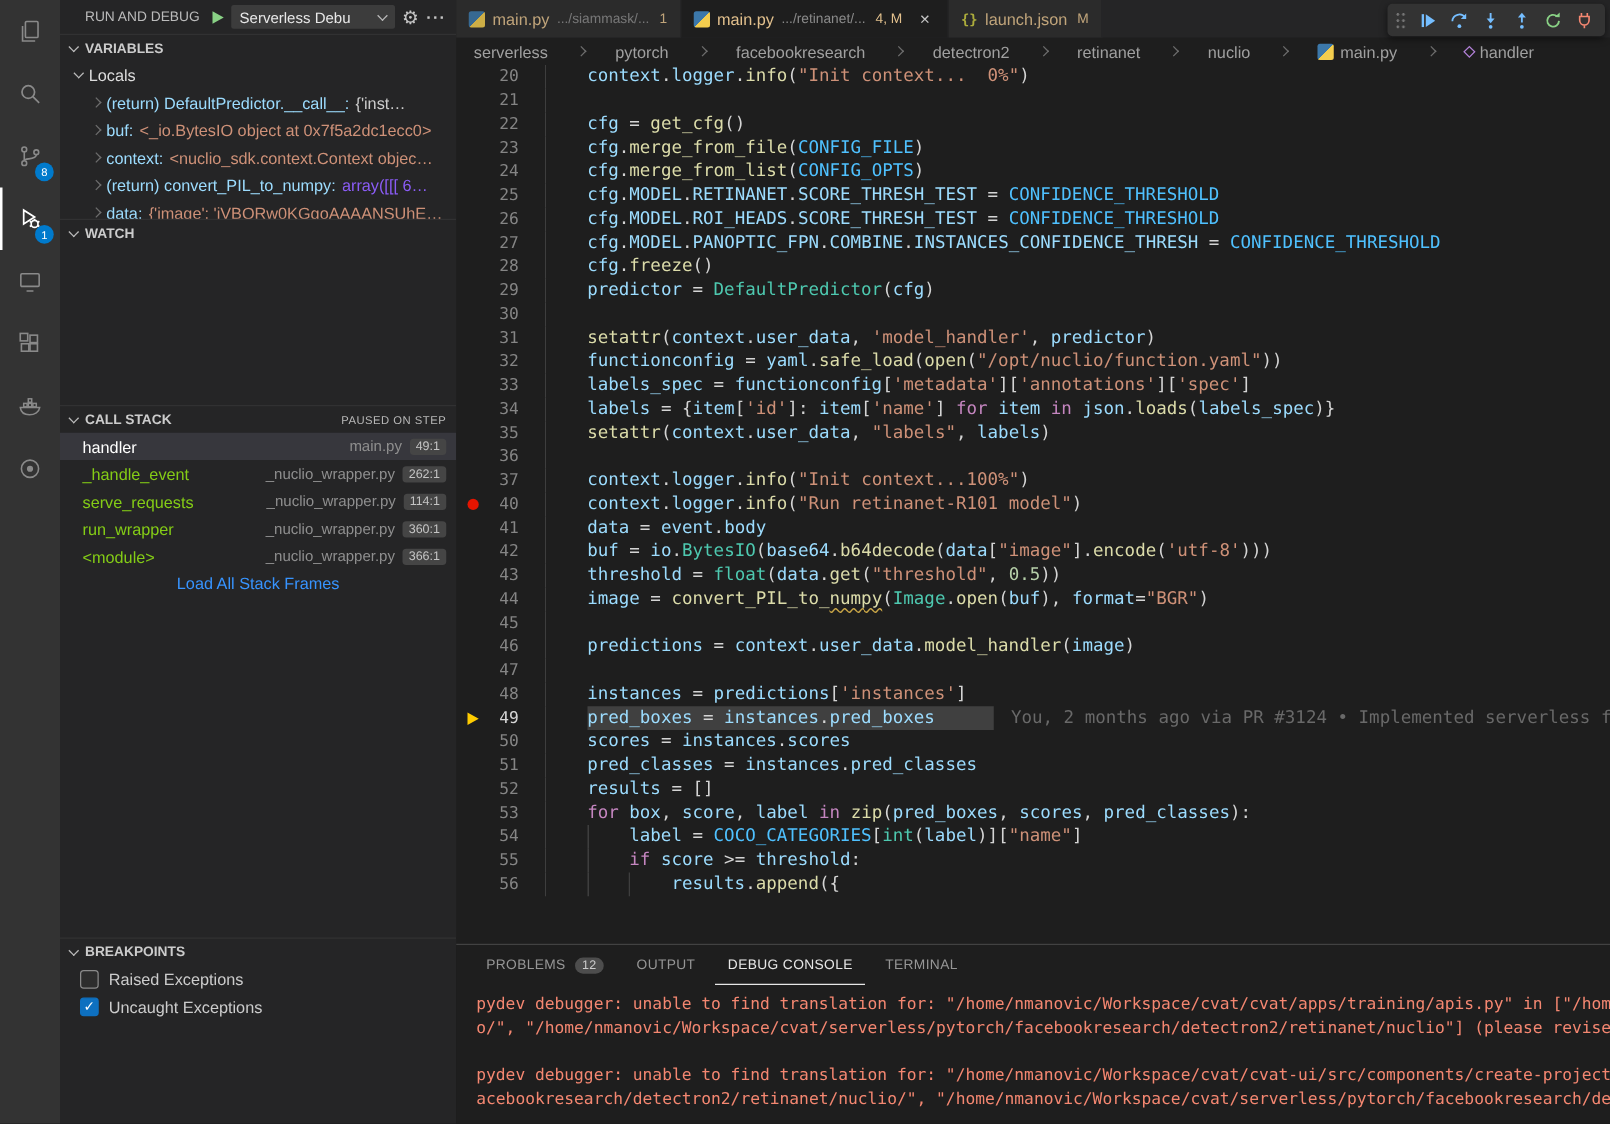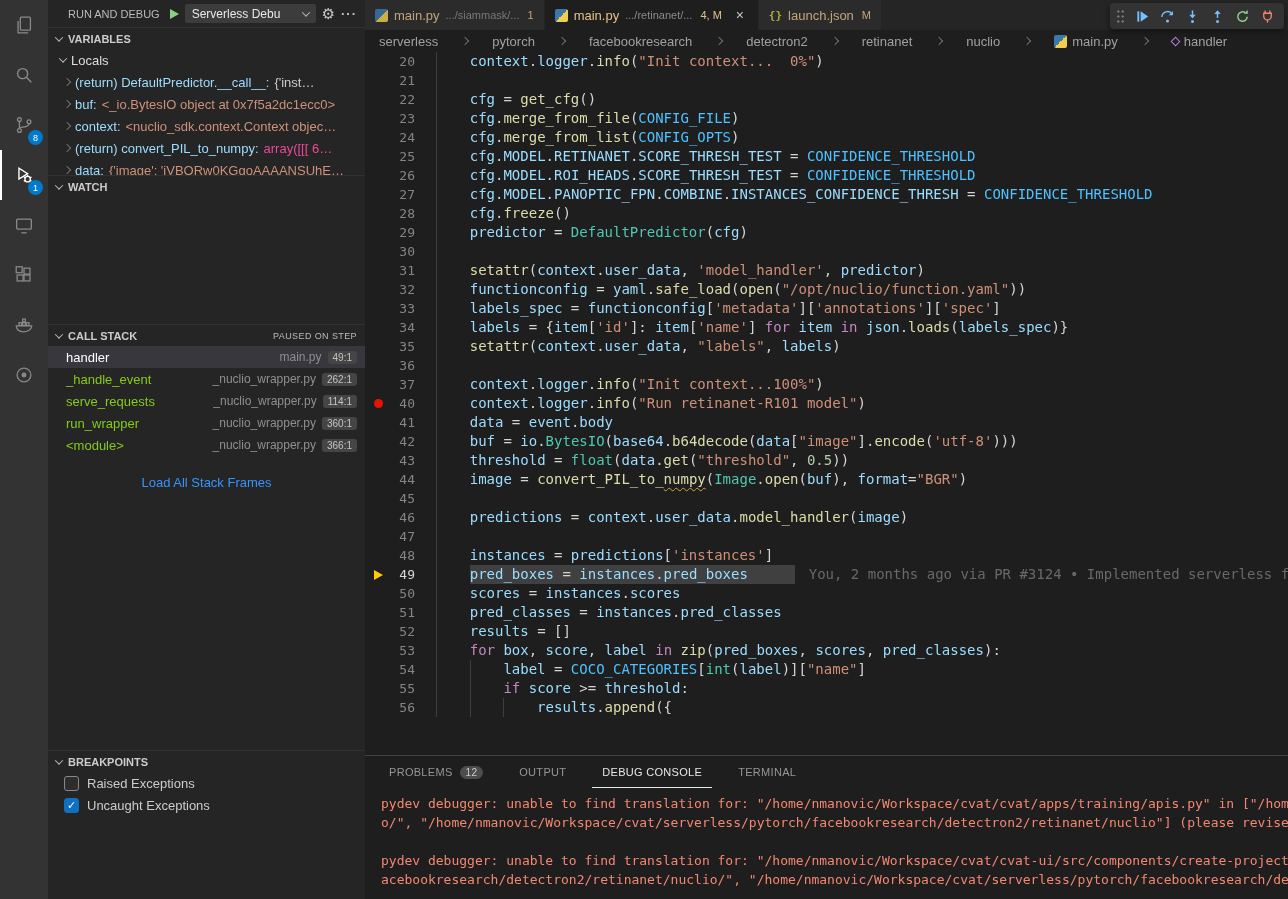--- a/index.html
+++ b/index.html
@@ -28,30 +28,30 @@
 .cv.dim{border-color:#6e6e6e}
 .sec-h{height:22px;flex:none;display:flex;align-items:center;gap:6px;padding:0 8px;font-size:11px;font-weight:bold;color:#ccc;border-top:1px solid rgba(128,128,128,.14)}
 .paused{margin-left:auto;font-size:9px;font-weight:normal;color:#b9b9b9;letter-spacing:.4px}
 .sec-body{overflow:hidden}
 .sec-body.vars{height:126px;flex:none}
 .sec-body.watch{flex:1;min-height:0}
 .sec-body.cs{height:404px;flex:none}
 .sec-body.bps{flex:1;min-height:0}
 .row{height:22px;display:flex;align-items:center;gap:5px;white-space:nowrap;overflow:hidden;cursor:pointer}
 .scope-row{padding-left:12px;color:#ddd}
-.var-row{padding-left:16px}
+.var-row{padding-left:26px}
 .var-name{color:#9cdcfe;flex:none}
 .var-val{overflow:hidden}
 .cs-row{height:22px;display:flex;align-items:center;padding:0 8px 0 18px;gap:6px;cursor:pointer}
 .cs-row.sel{background:#37373d}
 .cs-name{color:#84cc16;white-space:nowrap}
 .cs-row.sel .cs-name{color:#fff}
 .cs-file{margin-left:auto;color:#8f8f8f;font-size:12px;white-space:nowrap}
 .cs-badge{background:#454545;border-radius:3px;font-size:10px;padding:1px 5px;color:#c4c4c4;flex:none}
-.load-link{color:#3794ff;text-align:center;margin-top:19px;cursor:pointer}
+.load-link{color:#3794ff;text-align:center;margin-top:3px;cursor:pointer}
 .bp-row{height:22px;display:flex;align-items:center;gap:8px;padding-left:16px;cursor:pointer}
 .cb{width:15px;height:15px;border:1px solid #8a8a8a;border-radius:3px;background:#2d2d2d;display:flex;align-items:center;justify-content:center;font-size:11px;color:#fff;flex:none}
 .cb.checked{background:#0e70c0;border-color:#0e70c0}
 
 .main{flex:1;display:flex;flex-direction:column;min-width:0;position:relative}
 .tabbar{height:30px;background:#252526;display:flex;flex:none;position:relative}
 .tab{display:flex;align-items:center;padding:0 10px;background:#2d2d2d;border-right:1px solid #252526;gap:6px;cursor:pointer}
 .tab.active{background:#1e1e1e}
 .tab:not(.active){opacity:.82}
 .tab-label{color:#e2c08d;font-size:13px}
@@ -75,21 +75,21 @@
 .ig{display:inline-block;width:4ch;height:19px;vertical-align:top;background:linear-gradient(90deg,#3e3e3e 0,#3e3e3e 1px,transparent 1px)}
 .bp-dot{width:9px;height:9px;border-radius:50%;background:#e51400}
 .exec-arrow{width:0;height:0;border-left:9px solid #ffcc00;border-top:5px solid transparent;border-bottom:5px solid transparent}
 .curbg{display:inline-block;background:#404040;min-width:325px;height:19px;vertical-align:top}
 .blame{color:#696969;margin-left:14px}
 .tk-p{color:#d4d4d4}.tk-k{color:#569cd6}.tk-c{color:#c586c0}.tk-f{color:#dcdcaa}.tk-v{color:#9cdcfe}
 .tk-K{color:#4fc1ff}.tk-s{color:#ce9178}.tk-n{color:#b5cea8}.tk-t{color:#4ec9b0}
 .tk-w{color:#dcdcaa;text-decoration:underline wavy #c8a546 1px;text-underline-offset:3px}
 
 .panel{height:144px;flex:none;border-top:1px solid #424242;display:flex;flex-direction:column;background:#1e1e1e}
-.ptabs{height:32px;flex:none;display:flex;padding-left:14px;gap:16px}
+.ptabs{height:32px;flex:none;display:flex;padding-left:14px;gap:6px}
 .ptab{display:flex;align-items:center;gap:7px;padding:0 10px;font-size:11px;color:#969696;height:100%;letter-spacing:.3px;cursor:pointer}
 .ptab.active{color:#e7e7e7;box-shadow:inset 0 -1px #e7e7e7}
 .pbadge{background:#4d4d4d;color:#ccc;font-size:10px;border-radius:9px;padding:1px 6px}
 .pcontent{flex:1;overflow:hidden;padding:6px 0 0 16px;font-family:"DejaVu Sans Mono",monospace;font-size:13px;line-height:19px;color:#f48771;white-space:pre}
 </style>
 </head>
 <body>
 
 <div class="app">
 
@@ -203,21 +203,21 @@
           <span class="var-val" style="color: rgb(206, 145, 120);">&lt;_io.BytesIO object at 0x7f5a2dc1ecc0&gt;</span>
         </div>
         <div class="row var-row">
           <span class="cv right dim"></span>
           <span class="var-name">context:</span>
           <span class="var-val" style="color: rgb(206, 145, 120);">&lt;nuclio_sdk.context.Context objec…</span>
         </div>
         <div class="row var-row">
           <span class="cv right dim"></span>
           <span class="var-name">(return) convert_PIL_to_numpy:</span>
-          <span class="var-val" style="color: #ec4899;">array([[[ 6…</span>
+          <span class="var-val" style="color: #8b5cf6;">array([[[ 6…</span>
         </div>
         <div class="row var-row">
           <span class="cv right dim"></span>
           <span class="var-name">data:</span>
           <span class="var-val" style="color: rgb(206, 145, 120);">{'image': 'iVBORw0KGgoAAAANSUhE…</span>
         </div>
       </div>
 
     <div class="sec-h">
       <span class="cv down"></span>

